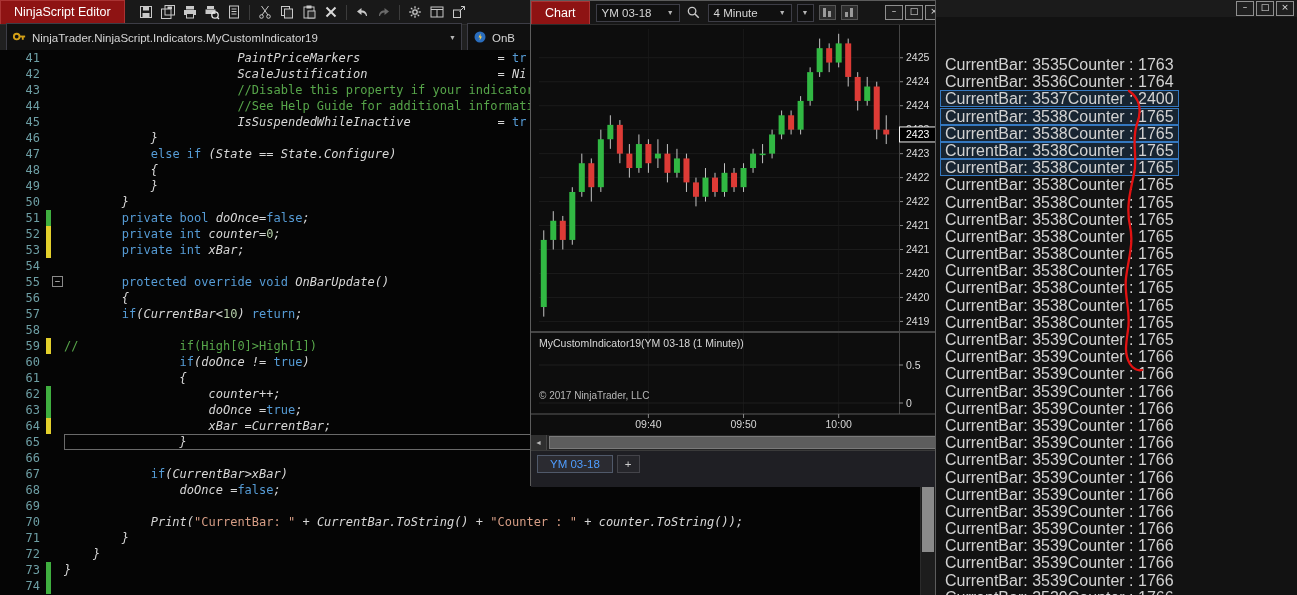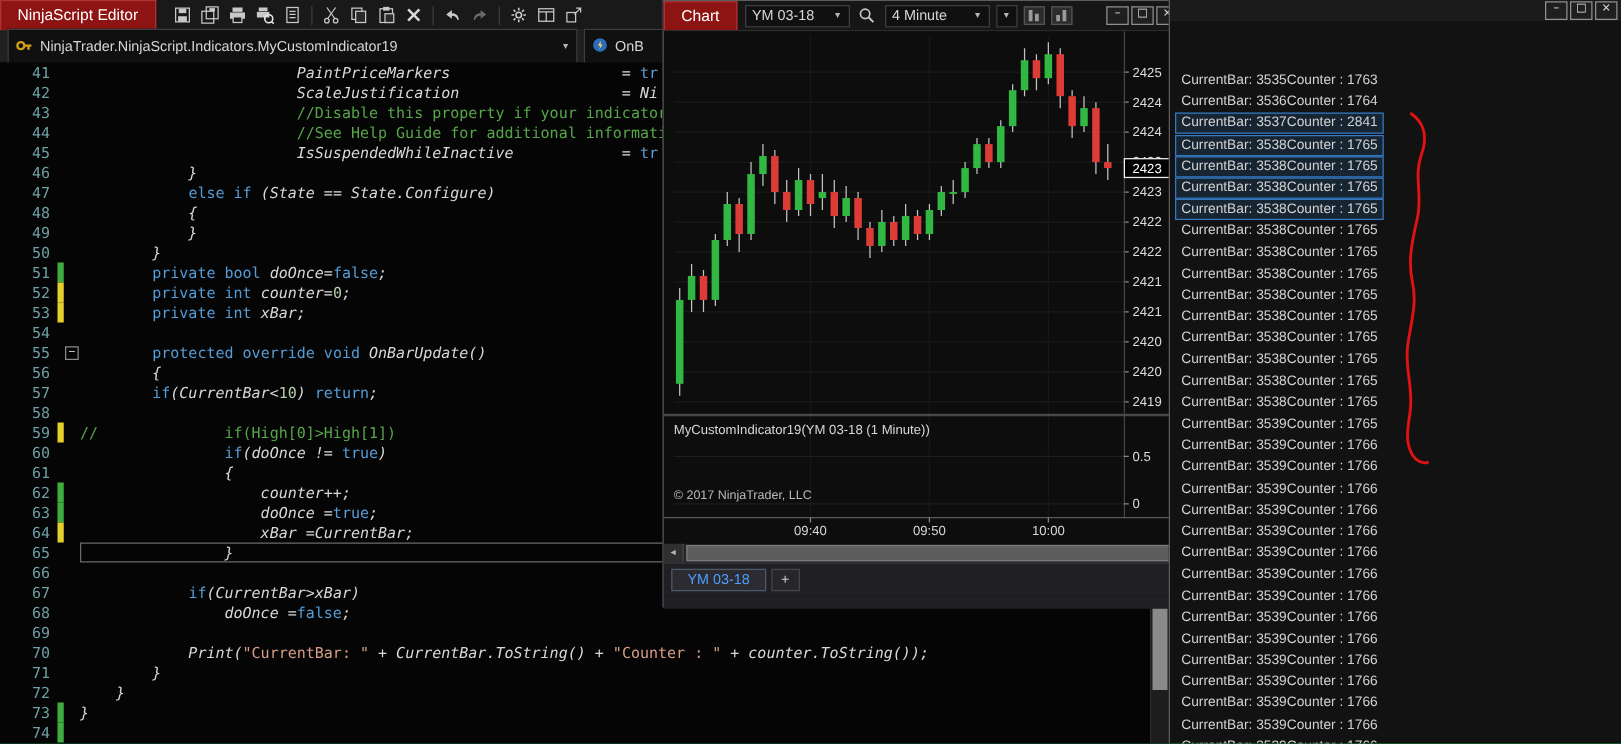--- a/index.html
+++ b/index.html
@@ -1,16 +1,16 @@
 <!DOCTYPE html>
 <html><head>
 <meta charset="utf-8">
 <style>
   html,body{margin:0;padding:0;background:#1e1e1e;}
-  .screen{position:relative;width:1297px;height:595px;background:#22c55e;overflow:hidden;
+  .screen{position:relative;width:1297px;height:595px;background:#000000;overflow:hidden;
           font-family:"Liberation Sans",sans-serif;color:#d6d6d6;}
 
   
   .editor-window{position:absolute;left:0;top:0;width:935px;height:595px;background:#060606;overflow:hidden;}
   .titlebar{height:24px;background:#191919;display:flex;align-items:stretch;border-bottom:1px solid #2c2c2c;}
   .title-tab{background:#8e1313;border:1px solid #a33;border-bottom:none;color:#fff;font-size:12.5px;
              line-height:23px;padding:0 13px;flex:none;white-space:nowrap;}
   .toolbar{display:flex;align-items:center;padding-left:10px;}
   .tool-btn{width:22px;height:20px;display:flex;align-items:center;justify-content:center;flex:none;}
   .tool-sep{width:1px;height:15px;background:#3c3c3c;margin:0 4px;flex:none;}
@@ -64,21 +64,21 @@
   .chart-bottom{height:10px;background:#1f1f24;}
 
   
   .output-window{position:absolute;left:935px;top:0;width:362px;height:595px;background:#121212;
                  border-left:1px solid #5c5c5c;box-sizing:border-box;z-index:6;}
   .out-top{height:17px;background:#1b1b1b;display:flex;align-items:center;}
   .out-tabbar{height:22px;background:#101010;border-bottom:1px solid #2a2a2a;}
   .out-title{display:inline-block;background:#8e1313;border:1px solid #a33;color:#fff;font-size:12px;
              line-height:19px;padding:0 10px;margin-left:1px;}
   .out-rows{position:absolute;left:4px;right:0;top:56px;bottom:0;overflow:hidden;}
-  .out-row{height:15px;line-height:15px;font-size:11px;color:#d2d2d2;border:1px solid transparent;
+  .out-row{height:15px;line-height:15px;font-size:16px;color:#d2d2d2;border:1px solid transparent;
            padding:0 4px;margin-bottom:0.2px;width:max-content;white-space:pre;}
   .out-row.sel{border-color:#3478c0;background:rgba(52,120,192,0.18);}
 
   .annotation{position:absolute;left:0;top:0;width:1297px;height:595px;pointer-events:none;z-index:20;}
 </style>
 </head>
 <body>
 
 <div class="screen">
 
@@ -405,21 +405,21 @@
     <div class="out-top">
       <div class="win-btns">
         <span class="win-btn">–</span>
         <span class="win-btn">□</span>
         <span class="win-btn">×</span>
       </div>
     </div>
     <div class="out-rows" id="out-rows">
         <div class="out-row">CurrentBar: 3535Counter : 1763</div>
         <div class="out-row">CurrentBar: 3536Counter : 1764</div>
-        <div class="out-row sel">CurrentBar: 3537Counter : 2841</div>
+        <div class="out-row sel">CurrentBar: 3537Counter : 2400</div>
         <div class="out-row sel">CurrentBar: 3538Counter : 1765</div>
         <div class="out-row sel">CurrentBar: 3538Counter : 1765</div>
         <div class="out-row sel">CurrentBar: 3538Counter : 1765</div>
         <div class="out-row sel">CurrentBar: 3538Counter : 1765</div>
         <div class="out-row">CurrentBar: 3538Counter : 1765</div>
         <div class="out-row">CurrentBar: 3538Counter : 1765</div>
         <div class="out-row">CurrentBar: 3538Counter : 1765</div>
         <div class="out-row">CurrentBar: 3538Counter : 1765</div>
         <div class="out-row">CurrentBar: 3538Counter : 1765</div>
         <div class="out-row">CurrentBar: 3538Counter : 1765</div>

